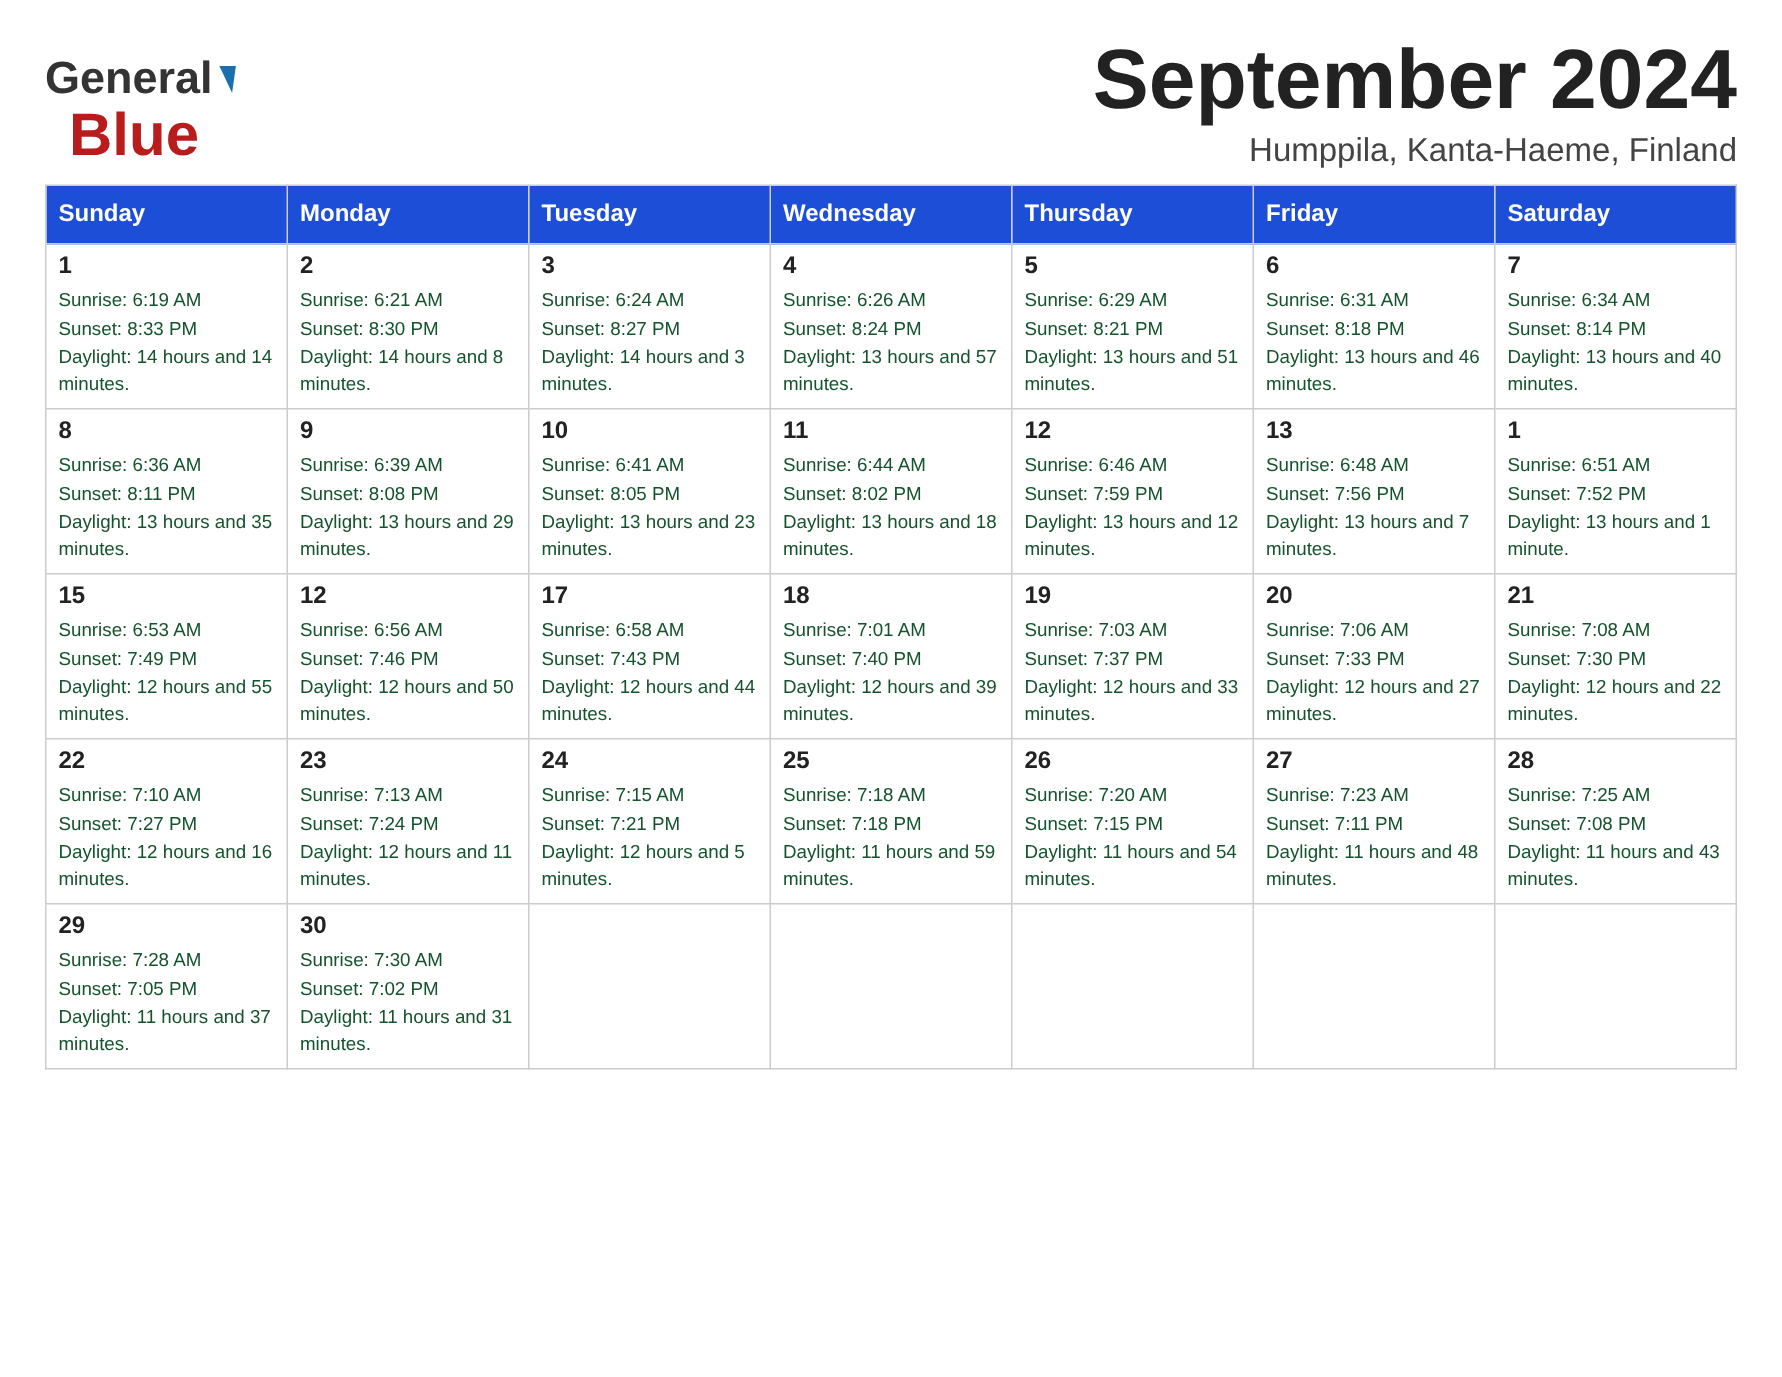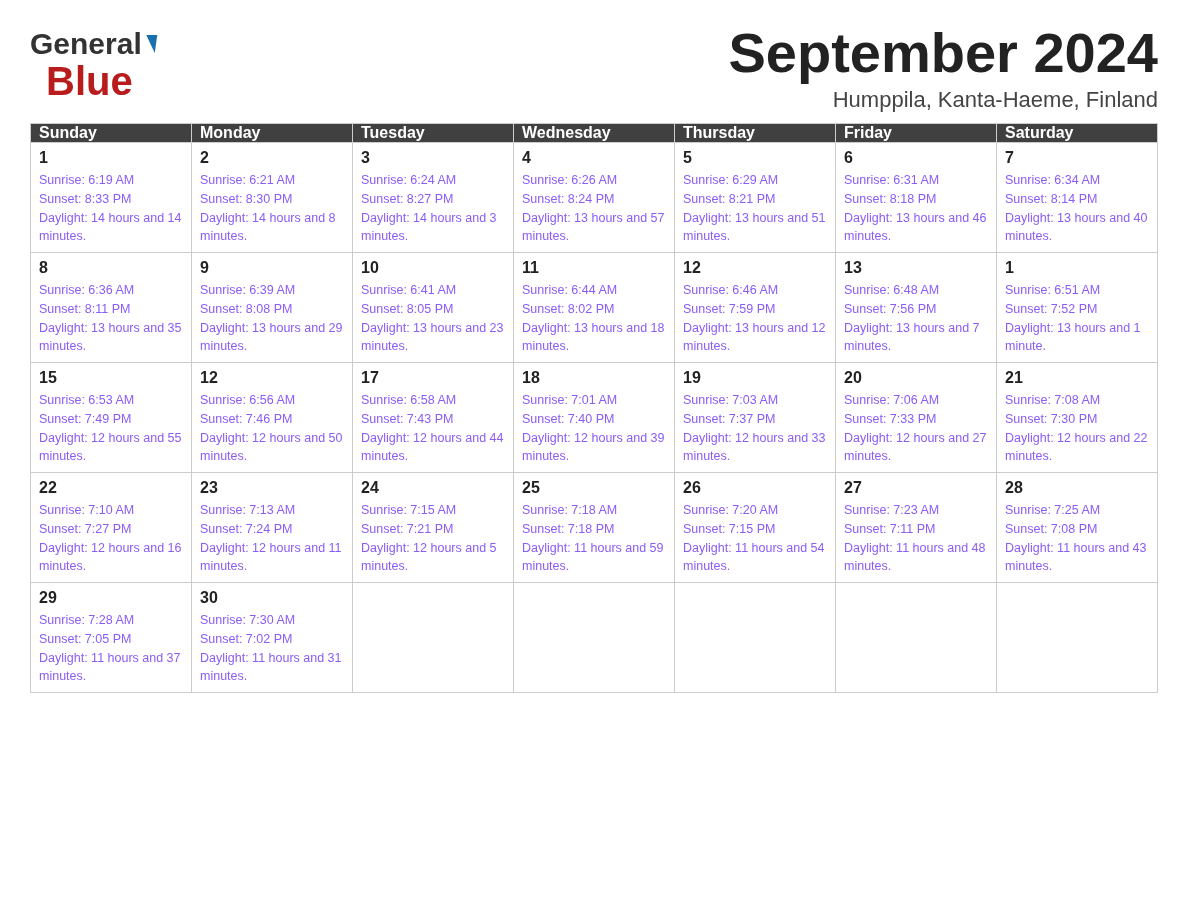--- a/index.html
+++ b/index.html
@@ -7,38 +7,38 @@
       font-family: Arial, sans-serif;
       background: #fff;
       color: #333;
       width: 1188px;
       min-height: 918px;
       padding: 20px 30px;
     }
     .header-row {
       display: flex;
       justify-content: space-between;
-      align-items: center;
+      align-items: flex-end;
       margin-bottom: 10px;
     }
     .title-block {
       text-align: right;
       margin-left: 28px;
     }
     .calendar {
       width: 100%;
       border-collapse: collapse;
       margin-top: 10px;
     }
     .calendar th {
-      background-color: #404040;
+      background-color: #1d4ed8;
       color: #fff;
       font-size: 16px;
       font-weight: bold;
-      padding: 0 8px;
+      padding: 10px 8px;
       border: 1px solid #ccc;
       text-align: left;
     }
     .calendar td {
       vertical-align: top;
       border: 1px solid #ccc;
       padding: 6px 8px;
       width: 14.28%;
       font-size: 13px;
       color: #333;
@@ -47,21 +47,21 @@
     .day-num {
       font-size: 16px;
       font-weight: bold;
       color: #222;
       display: block;
       margin-bottom: 4px;
     }
     .day-info {
       font-size: 12.5px;
       line-height: 1.5;
-      color: #8b5cf6;
+      color: #14532d;
     }
     .empty-cell {
       background: #fff;
     }
     .logo-block {
       display: flex;
       flex-direction: column;
     }
   </style>
 </head>

